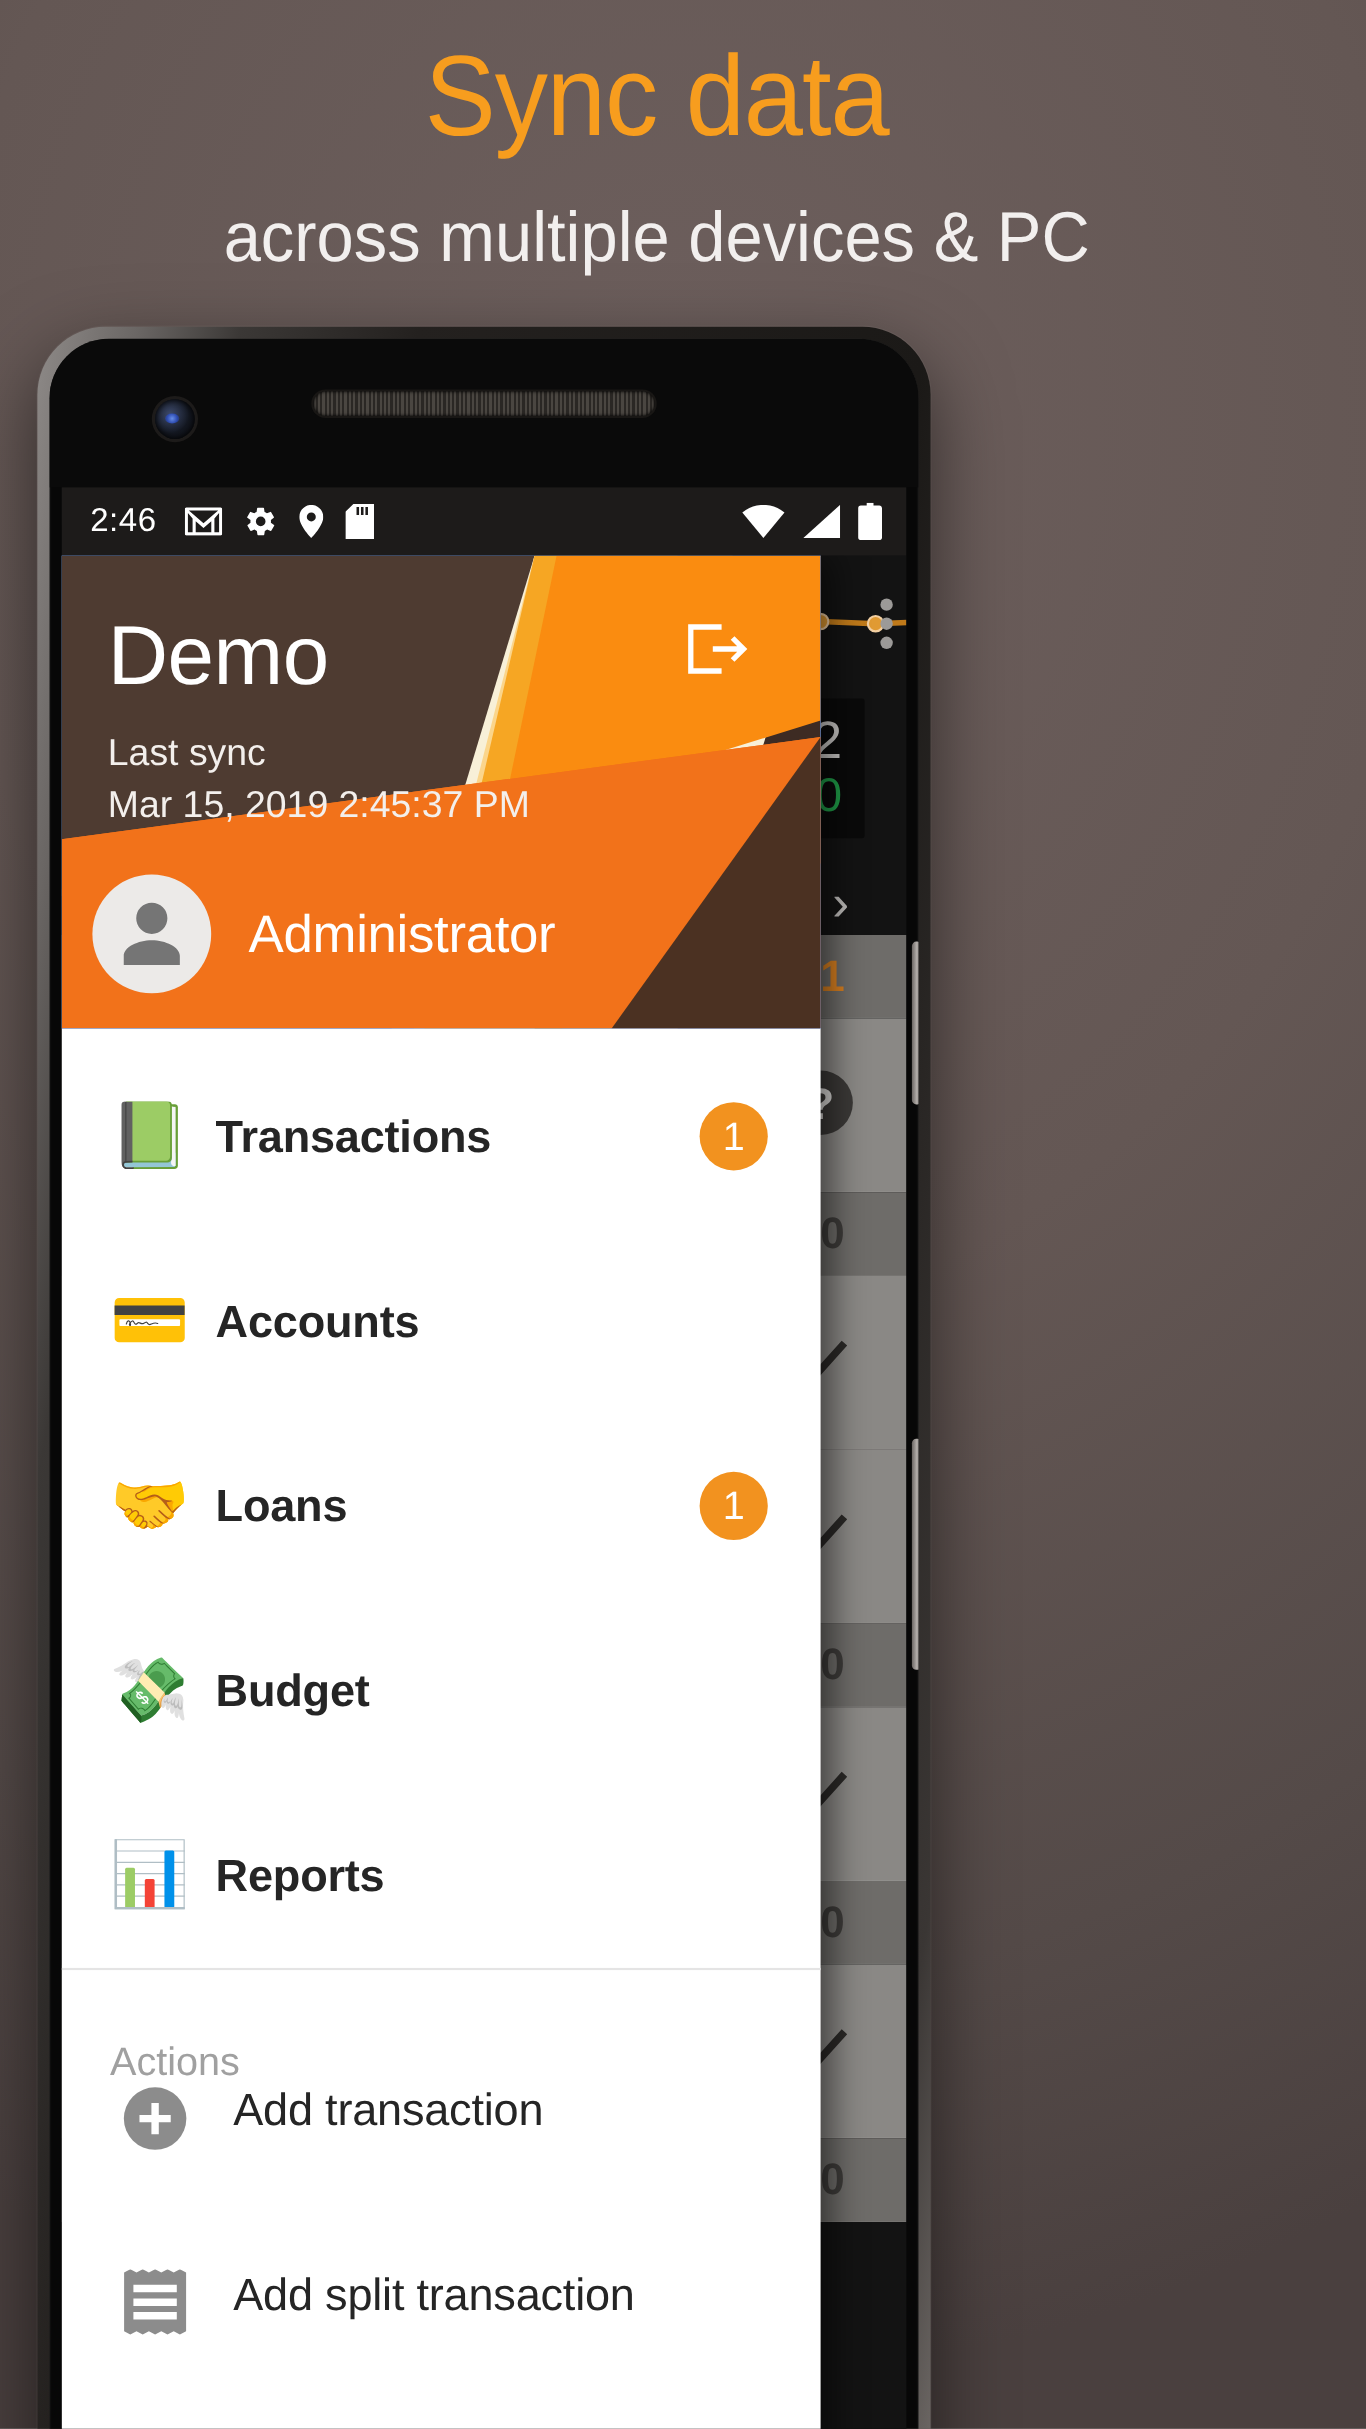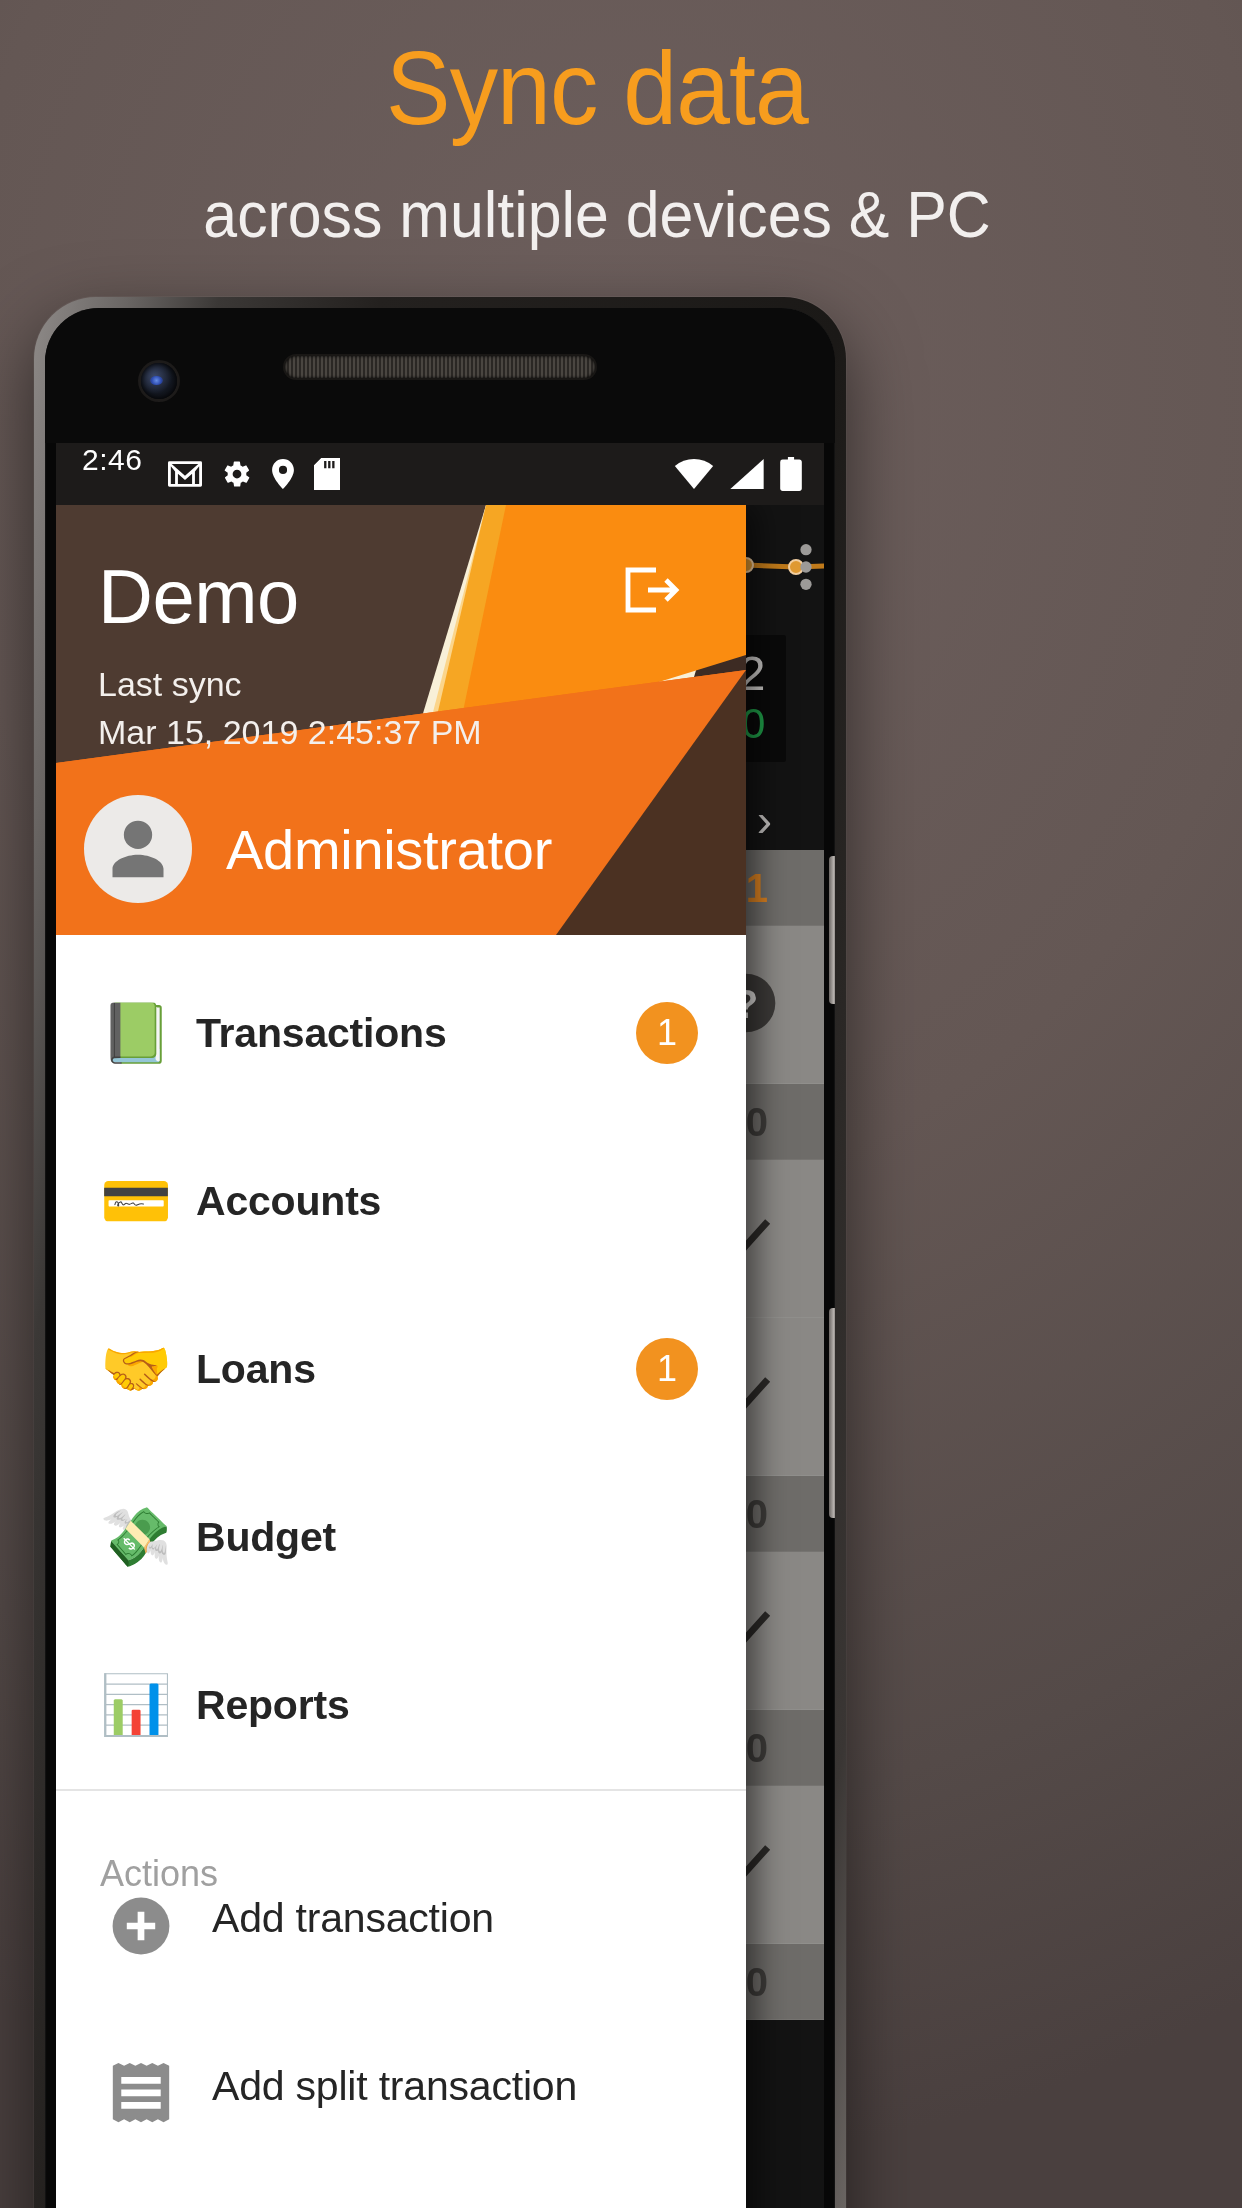--- a/index.html
+++ b/index.html
@@ -66,21 +66,21 @@
 
   
   .screen {
     position:absolute; left:11px; top:135px; right:11px; bottom:0;
     background:#111;
     overflow:hidden;
   }
 
   
   .statusbar {
-    height:62px; background:#1d1b1a; display:flex; 
+    height:62px; background:#1d1b1a; display:flex; align-items:center;
     padding:0 22px 0 26px; color:#fff; position:relative; z-index:40;
   }
   .sb-time { font-size:30px; font-weight:500; letter-spacing:.5px; }
   .sb-icons-left { display:flex; align-items:center; gap:20px; margin-left:26px; }
   .sb-spacer { flex:1; }
   .sb-icons-right { display:flex; align-items:center; gap:16px; }
   .ic { display:block; }
 
   
   .app-bg { position:absolute; left:0; top:62px; right:0; bottom:0; background:#131313; }
@@ -128,21 +128,21 @@
   .dh-logout { position:absolute; right:66px; top:60px; }
 
   .dh-account {
     position:absolute; left:0; right:0; bottom:0; height:172px; z-index:3;
     display:flex; align-items:center; padding-left:28px;
   }
   .avatar {
     width:108px; height:108px; border-radius:50%; background:#eceae8;
     display:flex; align-items:center; justify-content:center; flex:none;
   }
-  .account-name { font-size:56px; color:#fff; margin-left:34px; letter-spacing:-.3px;text-align:right; }
+  .account-name { font-size:48px; color:#fff; margin-left:34px; letter-spacing:-.3px;text-align:right; }
 
   .drawer-list { flex:none; padding-top:14px; }
   .menu-item {
     position:relative; height:168px; display:flex; align-items:center; padding-left:32px;
   }
   .menu-emoji { width:96px; text-align:center; font-size:58px; line-height:1; flex:none; }
   .menu-label { font-size:41px; font-weight:bold; color:#252525; margin-left:12px; letter-spacing:-.2px; }
   .badge {
     position:absolute; right:48px; top:50%; transform:translateY(-50%);
     width:62px; height:62px; border-radius:50%; background:#f2921f;

